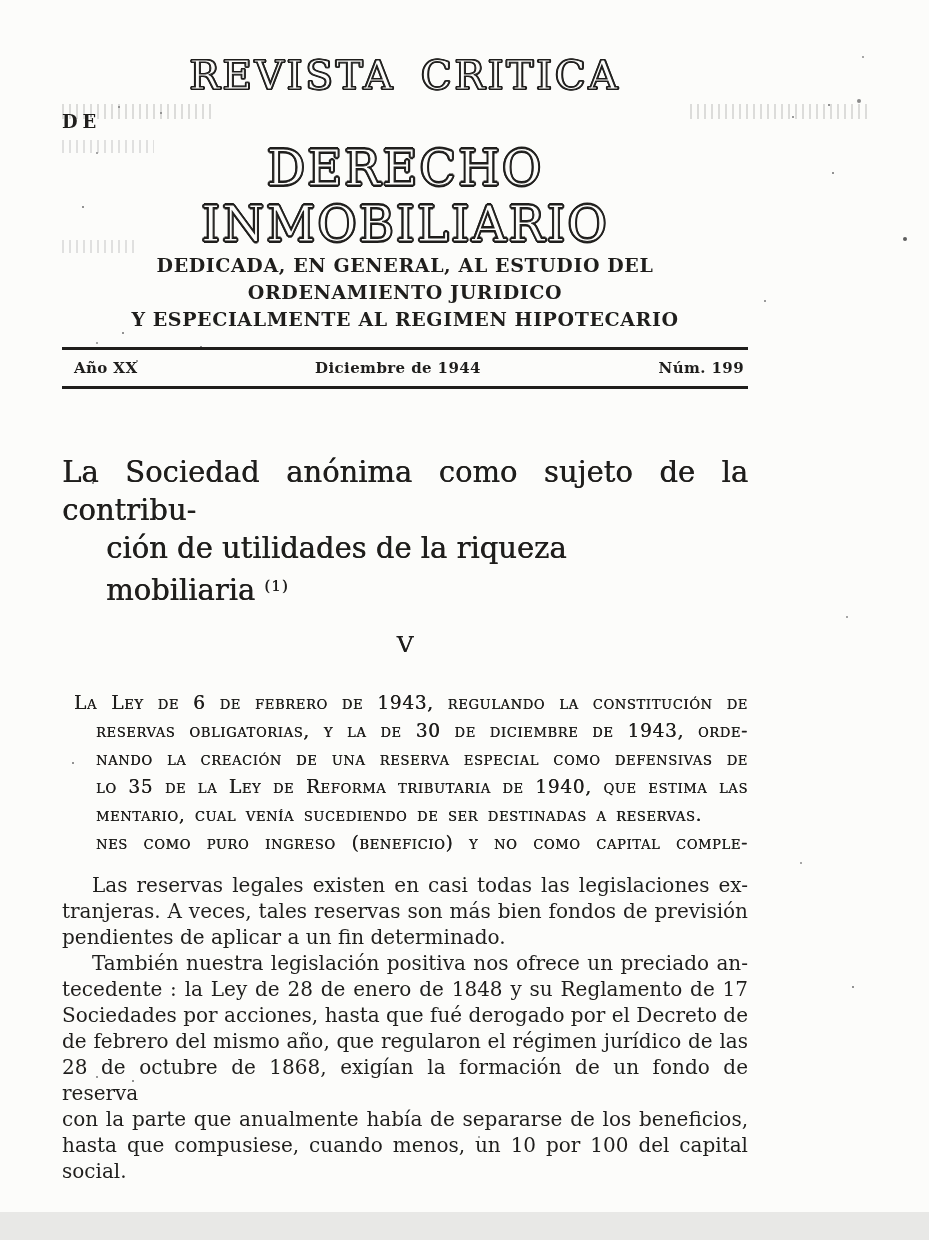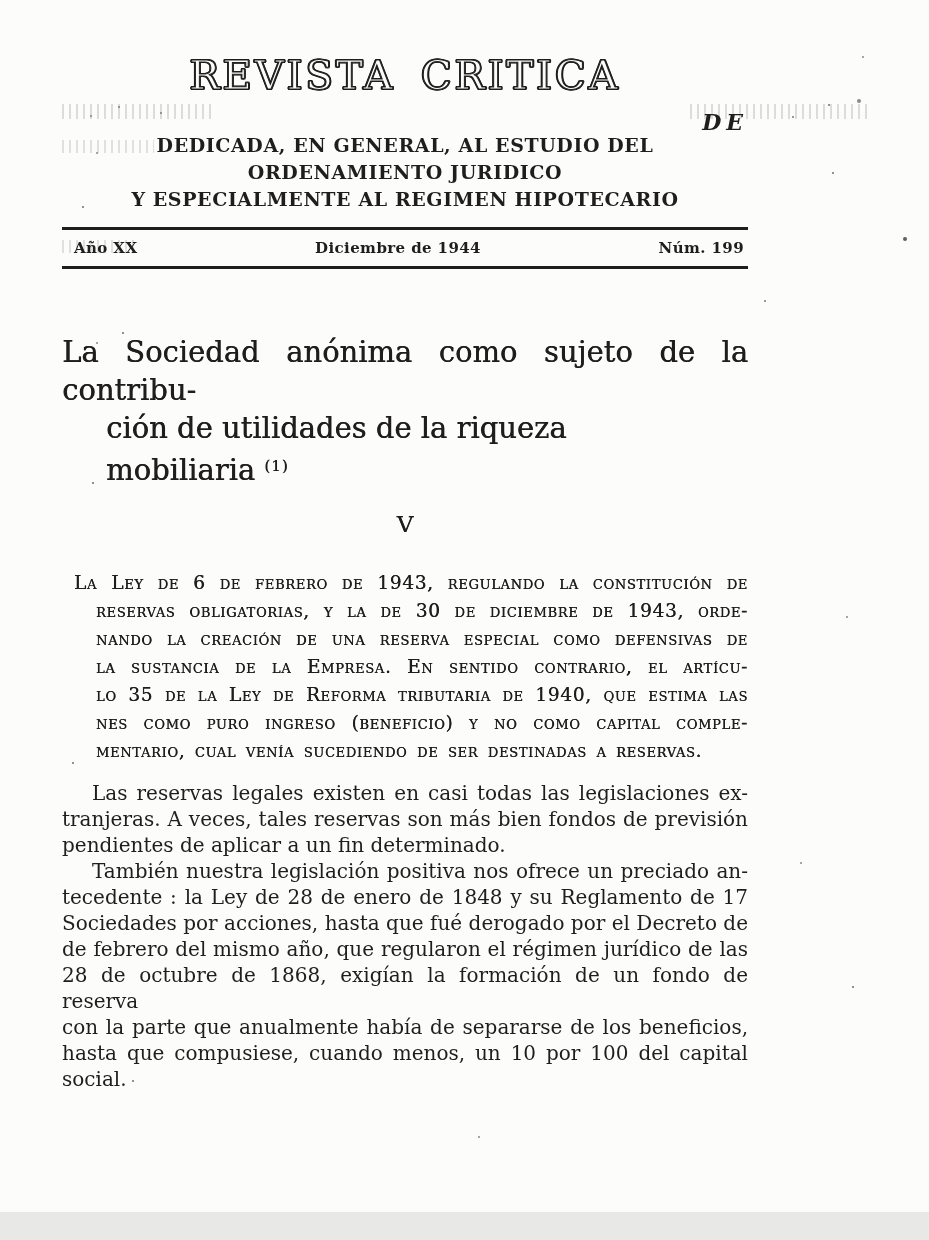--- a/index.html
+++ b/index.html
@@ -21,23 +21,23 @@
     font-size:40px;line-height:46px;
     font-weight:400;
     letter-spacing:3px;word-spacing:10px;
     color:#fcfcfa;
     -webkit-text-stroke:1px #1f1e1c;
     text-shadow:-1.4px 0 #1f1e1c,1.4px 0 #1f1e1c,0 -1.4px #1f1e1c,0 1.4px #1f1e1c,
                 -1px -1px #1f1e1c,1px -1px #1f1e1c,-1px 1px #1f1e1c,1px 1px #1f1e1c;
   }
   .j-de{
     margin-top:14px;
-    text-align:right;
-    font-size:22px;line-height:20px;
-    letter-spacing:5px;font-weight:700;font-style:italic;
+    text-align:left;
+    font-size:18px;line-height:20px;
+    letter-spacing:5px;font-weight:700;
   }
   .j-main{
     margin:8px 0 0;
     text-align:center;
     font-size:48px;line-height:56px;
     font-weight:400;
     letter-spacing:2px;word-spacing:14px;
     color:#fcfcfa;
     -webkit-text-stroke:1px #1f1e1c;
     text-shadow:-1.6px 0 #1f1e1c,1.6px 0 #1f1e1c,0 -1.6px #1f1e1c,0 1.6px #1f1e1c,
@@ -96,20 +96,21 @@
   <div class="smudge sm1"></div>
   <div class="smudge sm2"></div>
   <div class="smudge sm3"></div>
   <div class="smudge sm4"></div>
 
   <div class="content">
 
     <header>
       <div class="j-top">REVISTA CRITICA</div>
       <div class="j-de">DE</div>
+      <div class="j-main">DERECHO INMOBILIARIO</div>
       <div class="j-sub">
         <div>DEDICADA, EN GENERAL, AL ESTUDIO DEL ORDENAMIENTO JURIDICO</div>
         <div>Y ESPECIALMENTE AL REGIMEN HIPOTECARIO</div>
       </div>
     </header>
 
     <div class="masthead">
       <span>Año XX</span>
       <span>Diciembre de 1944</span>
       <span>Núm. 199</span>
@@ -121,24 +122,23 @@
         <div class="t1">La Sociedad anónima como sujeto de la contribu-</div>
         <div class="t2"><span>ción de utilidades de la riqueza mobiliaria</span>&nbsp;<sup>(1)</sup></div>
       </h2>
 
       <div class="sec">V</div>
 
       <div class="abstract">
         <div class="line">La Ley de 6 de febrero de 1943, regulando la constitución de</div>
         <div class="line hang">reservas obligatorias, y la de 30 de diciembre de 1943, orde-</div>
         <div class="line hang">nando la creación de una reserva especial como defensivas de</div>
-        <div class="line hang">la sustancia de la Empresa. En sentido contrario, el artícu-</div>
         <div class="line hang">lo 35 de la Ley de Reforma tributaria de 1940, que estima las</div>
+        <div class="line hang end">mentario, cual venía sucediendo de ser destinadas a reservas.</div>
         <div class="line hang">nes como puro ingreso (beneficio) y no como capital comple-</div>
-        <div class="line hang end">mentario, cual venía sucediendo de ser destinadas a reservas.</div>
       </div>
 
       <div class="bodytext p1">
         <div class="line indent">Las reservas legales existen en casi todas las legislaciones ex-</div>
         <div class="line">tranjeras. A veces, tales reservas son más bien fondos de previsión</div>
         <div class="line end">pendientes de aplicar a un fin determinado.</div>
       </div>
 
       <div class="bodytext">
         <div class="line indent">También nuestra legislación positiva nos ofrece un preciado an-</div>

